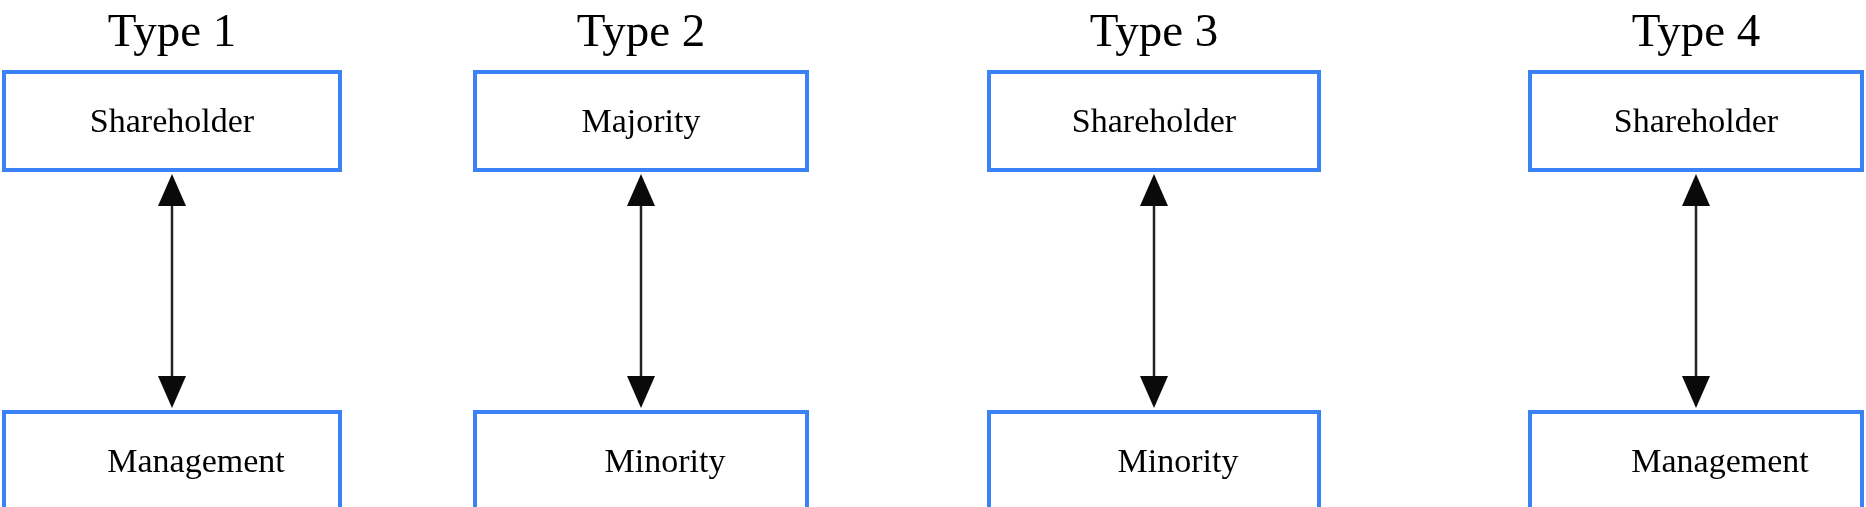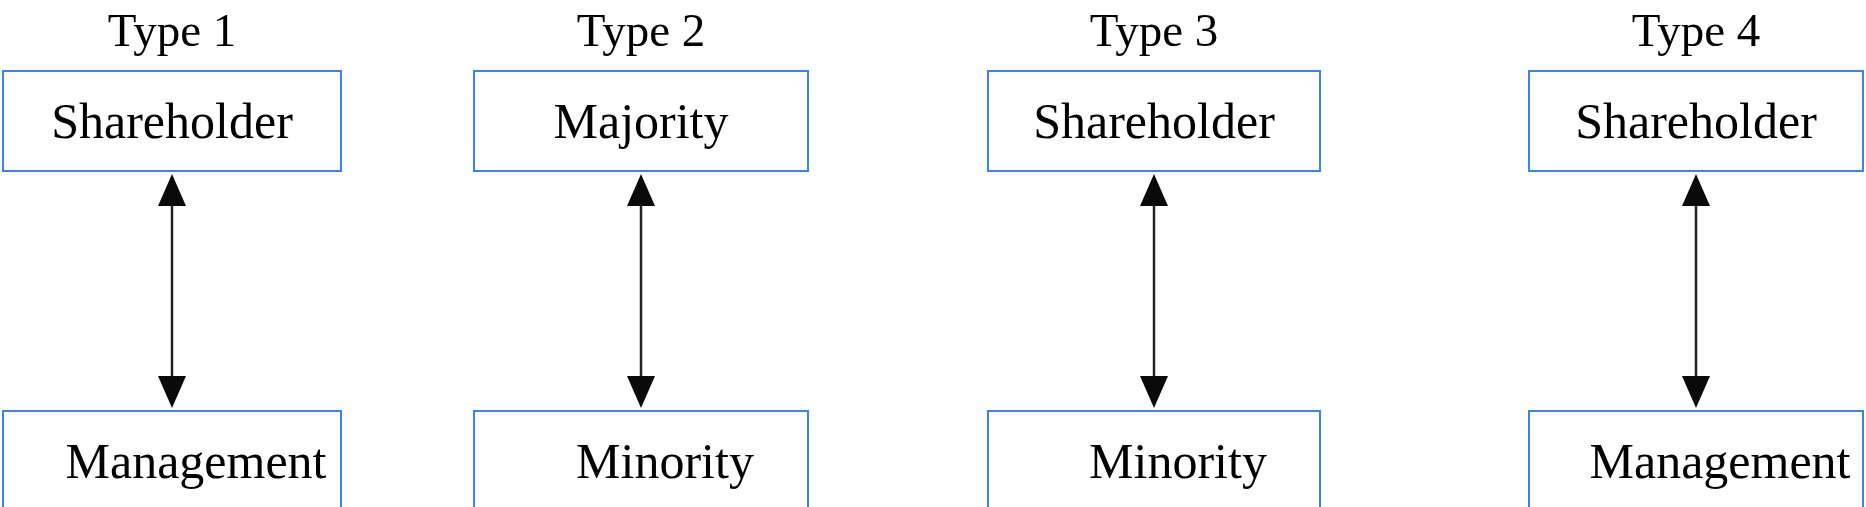--- a/index.html
+++ b/index.html
@@ -35,26 +35,26 @@
     font-size: 47px;
     line-height: 52px;
     white-space: nowrap;
   }
   .box {
     position: absolute;
     left: 0;
     width: 100%;
     height: 102px;
     box-sizing: border-box;
-    border: 2px solid #3b82f6;
+    border: 4px solid #3b82f6;
     background: #ffffff;
     display: flex;
     align-items: center;
     justify-content: center;
-    font-size: 50px;
+    font-size: 34px;
     white-space: nowrap;
   }
   .box-top    { top: 62px; }
   .box-bottom { top: 402px; padding-left: 48px; }
 
   .arrow {
     position: absolute;
     top: 164px;
     left: 50%;
     transform: translateX(-50%);

